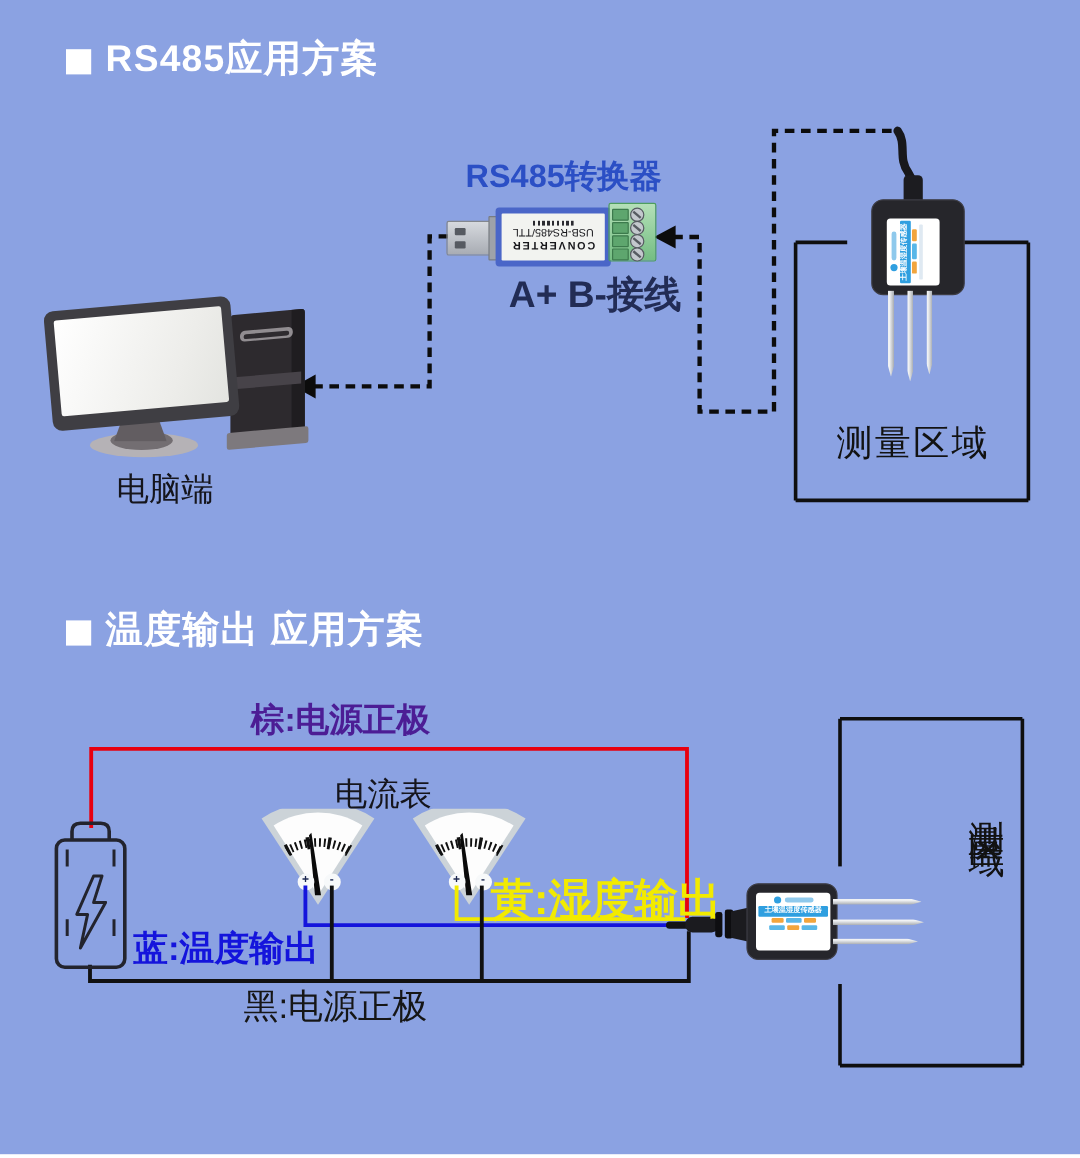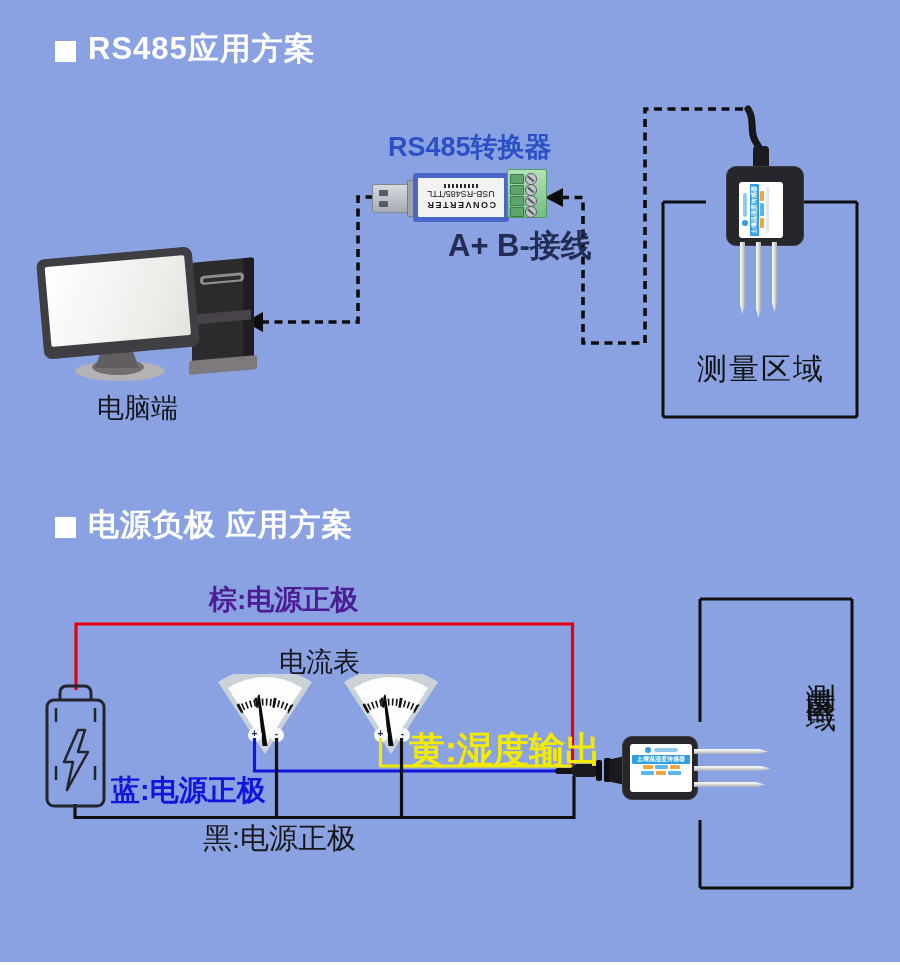--- a/index.html
+++ b/index.html
@@ -155,21 +155,21 @@
       <div class="tb-slot" style="top:4px;"></div>
       <div class="tb-slot" style="top:15px;"></div>
       <div class="tb-slot" style="top:26px;"></div>
       <div class="tb-slot" style="top:37px;"></div>
       <div class="tb-screw" style="top:3px;"></div>
       <div class="tb-screw" style="top:14px;"></div>
       <div class="tb-screw" style="top:25px;"></div>
       <div class="tb-screw" style="top:36px;"></div>
     </div>
   </div>
-  <div class="txt wiring-note" style="left:424px;top:225px;margin-left:24px;">A+ B-接线</div>
+  <div class="txt wiring-note" style="left:424px;top:225px;">A+ B-接线</div>
 
   <div class="dev">
     <div class="strain-v"></div>
     <div class="sensor-body" style="left:726px;top:166px;width:76px;height:78px;"></div>
     <div class="mini-label" style="left:733px;top:188px;width:52px;height:40px;transform:rotate(-90deg);">
       <div class="ml-logo">
           <span class="ml-dot"></span>
           <span class="ml-bar"></span>
         </div>
       <div class="ml-title">土壤温湿度传感器</div>
@@ -180,21 +180,21 @@
         </div>
       <div class="ml-fine"></div>
     </div>
     <div class="prong-v" style="left:740px;top:242px;height:72px;"></div>
     <div class="prong-v" style="left:756px;top:242px;height:76px;"></div>
     <div class="prong-v" style="left:772px;top:242px;height:70px;"></div>
   </div>
   <div class="txt area-label" style="left:697px;top:349px;">测量区域</div>
 
   <div class="heading-sq" style="left:55px;top:517px;"></div>
-  <div class="txt heading" style="left:88px;top:504px;">电源负极 应用方案</div>
+  <div class="txt heading" style="left:88px;top:504px;">温度输出 应用方案</div>
 
   <div class="txt lbl-red" style="left:209px;top:581px;">棕:电源正极</div>
   <div class="txt plain-label" style="left:279px;top:644px;">电流表</div>
 
   <div class="dev" style="left:40px;top:680px;">
     <svg width="70" height="132" viewBox="0 0 70 132">
       <path d="M20 20 V13 Q20 6 27 6 H44 Q51 6 51 13 V20" fill="none" stroke="#23242e" stroke-width="3"></path>
       <rect x="7" y="20" width="57" height="106" rx="7" fill="none" stroke="#23242e" stroke-width="3"></rect>
       <path d="M16 28 V42 M16 86 V100 M55 28 V42 M55 86 V100" stroke="#23242e" stroke-width="2.5"></path>
       <path d="M38 50 L24 82 H33 L27 110 L48 72 H38 L45 50 Z" fill="none" stroke="#23242e" stroke-width="2.5" stroke-linejoin="round"></path>
@@ -222,21 +222,21 @@
       <path d="M23 35 A52 52 0 0 1 75 35" fill="none" stroke="#111" stroke-width="10" stroke-dasharray="2.6 15"></path>
       <polygon points="46.5,72 51.5,72 43.5,20 41.5,22" fill="#0a0a0a"></polygon>
       <circle cx="39" cy="61" r="7" fill="#f7f9fa"></circle>
       <circle cx="61" cy="61" r="7" fill="#f7f9fa"></circle>
     </svg>
     <span class="term" style="left:32px;">+</span>
     <span class="term" style="left:54px;">-</span>
   </div>
 
   <div class="txt lbl-yellow" style="left:409px;top:726px;">黄:湿度输出</div>
-  <div class="txt lbl-blue" style="left:111px;top:771px;">蓝:电源正极</div>
+  <div class="txt lbl-blue" style="left:111px;top:771px;">蓝:温度输出</div>
   <div class="txt lbl-black" style="left:203px;top:819px;">黑:电源正极</div>
 
   <div class="dev">
     <div class="cable2-tip"></div>
     <div class="cable2-mid"></div>
     <div class="cable2-ring1"></div>
     <div class="cable2-ring2"></div>
     <div class="cable2-cone"></div>
     <div class="sensor-body" style="left:622px;top:736px;width:74px;height:62px;"></div>
     <div class="mini-label" style="left:630px;top:744px;width:58px;height:44px;">

